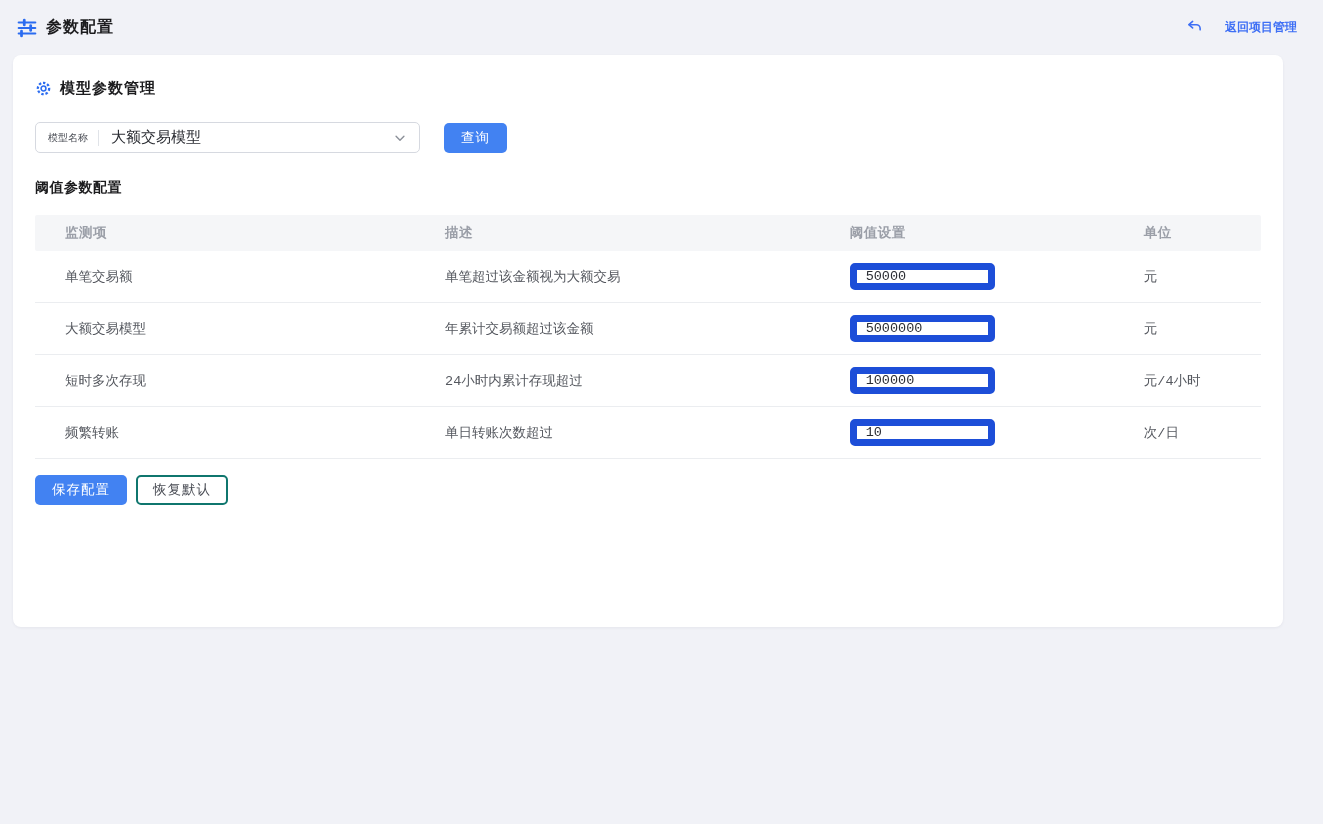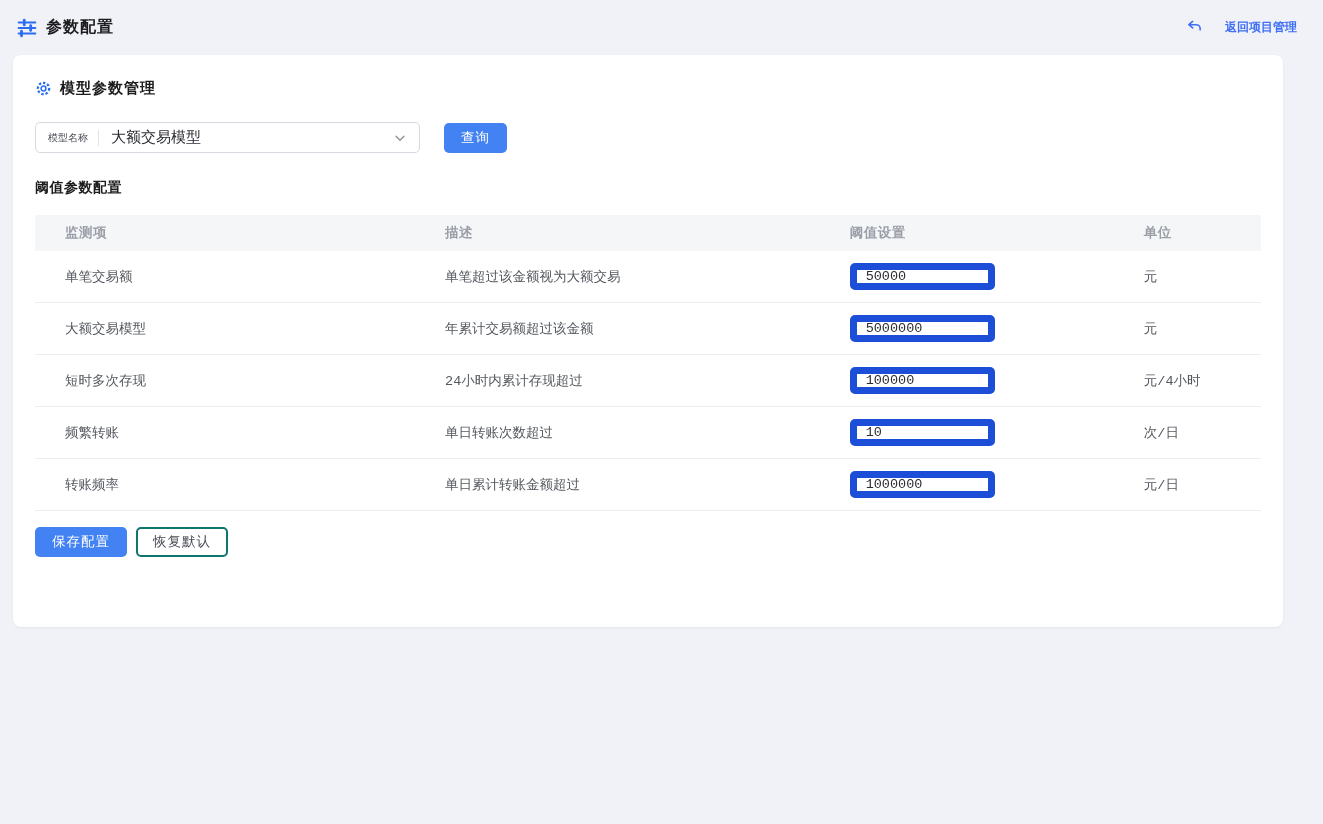--- a/index.html
+++ b/index.html
@@ -214,26 +214,20 @@
       <td class="col-unit"><span>元/4小时</span></td>
     </tr>
 
     <tr>
       <td class="col-item"><span>频繁转账</span></td>
       <td class="col-desc"><span>单日转账次数超过</span></td>
       <td class="col-value"><input class="threshold-input" type="text" value="10" style=""></td>
       <td class="col-unit"><span>次/日</span></td>
     </tr>
 
-    <tr>
-      <td class="col-item"><span>转账频率</span></td>
-      <td class="col-desc"><span>单日累计转账金额超过</span></td>
-      <td class="col-value"><input class="threshold-input" type="text" value="1000000" style=""></td>
-      <td class="col-unit"><span>元/日</span></td>
-    </tr>
   </tbody>
   </table>
 
   <div class="actions">
     <button class="btn-primary">保存配置</button>
     <button class="btn-default">恢复默认</button>
   </div>
 </div>
 
 </body></html>

